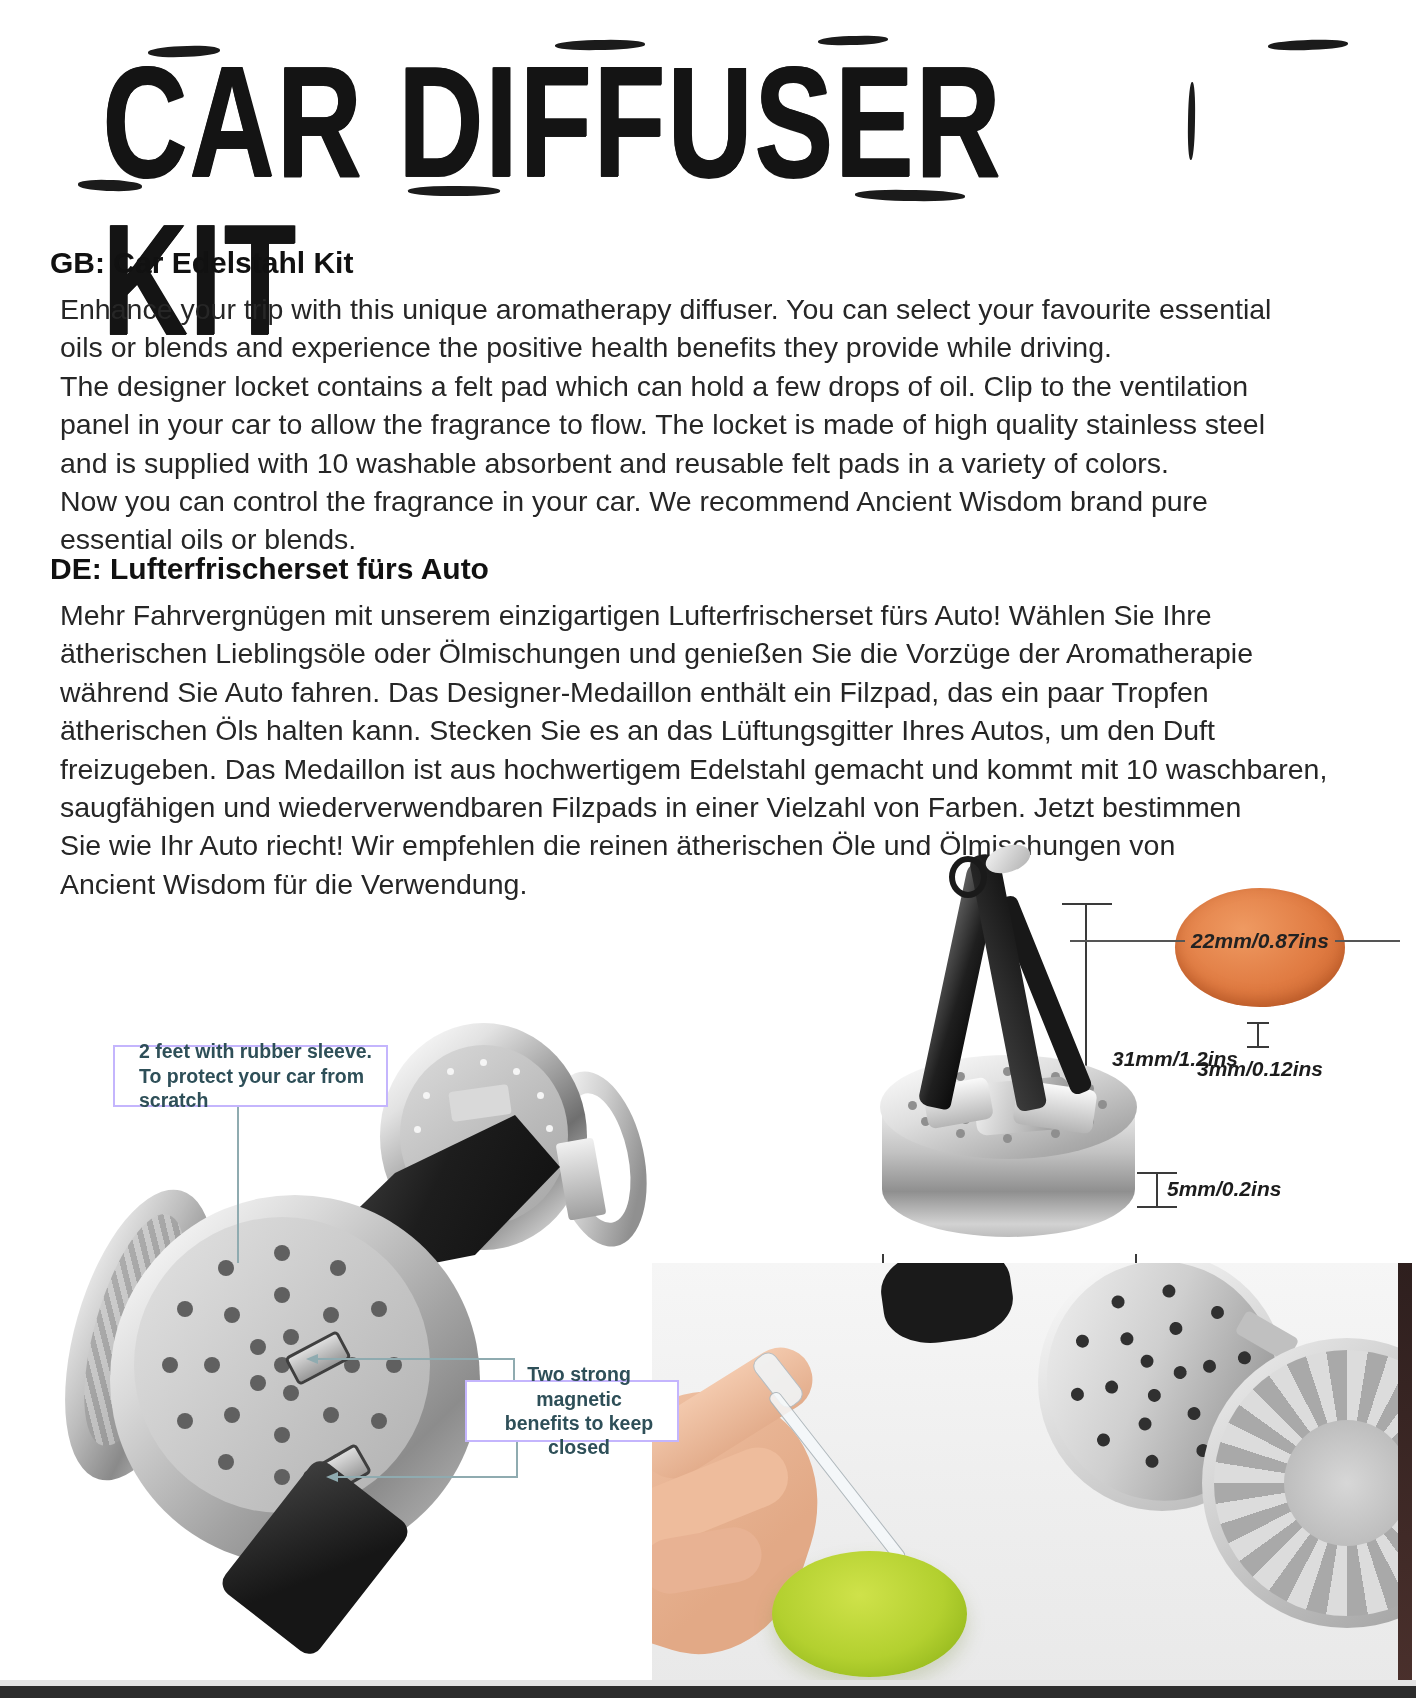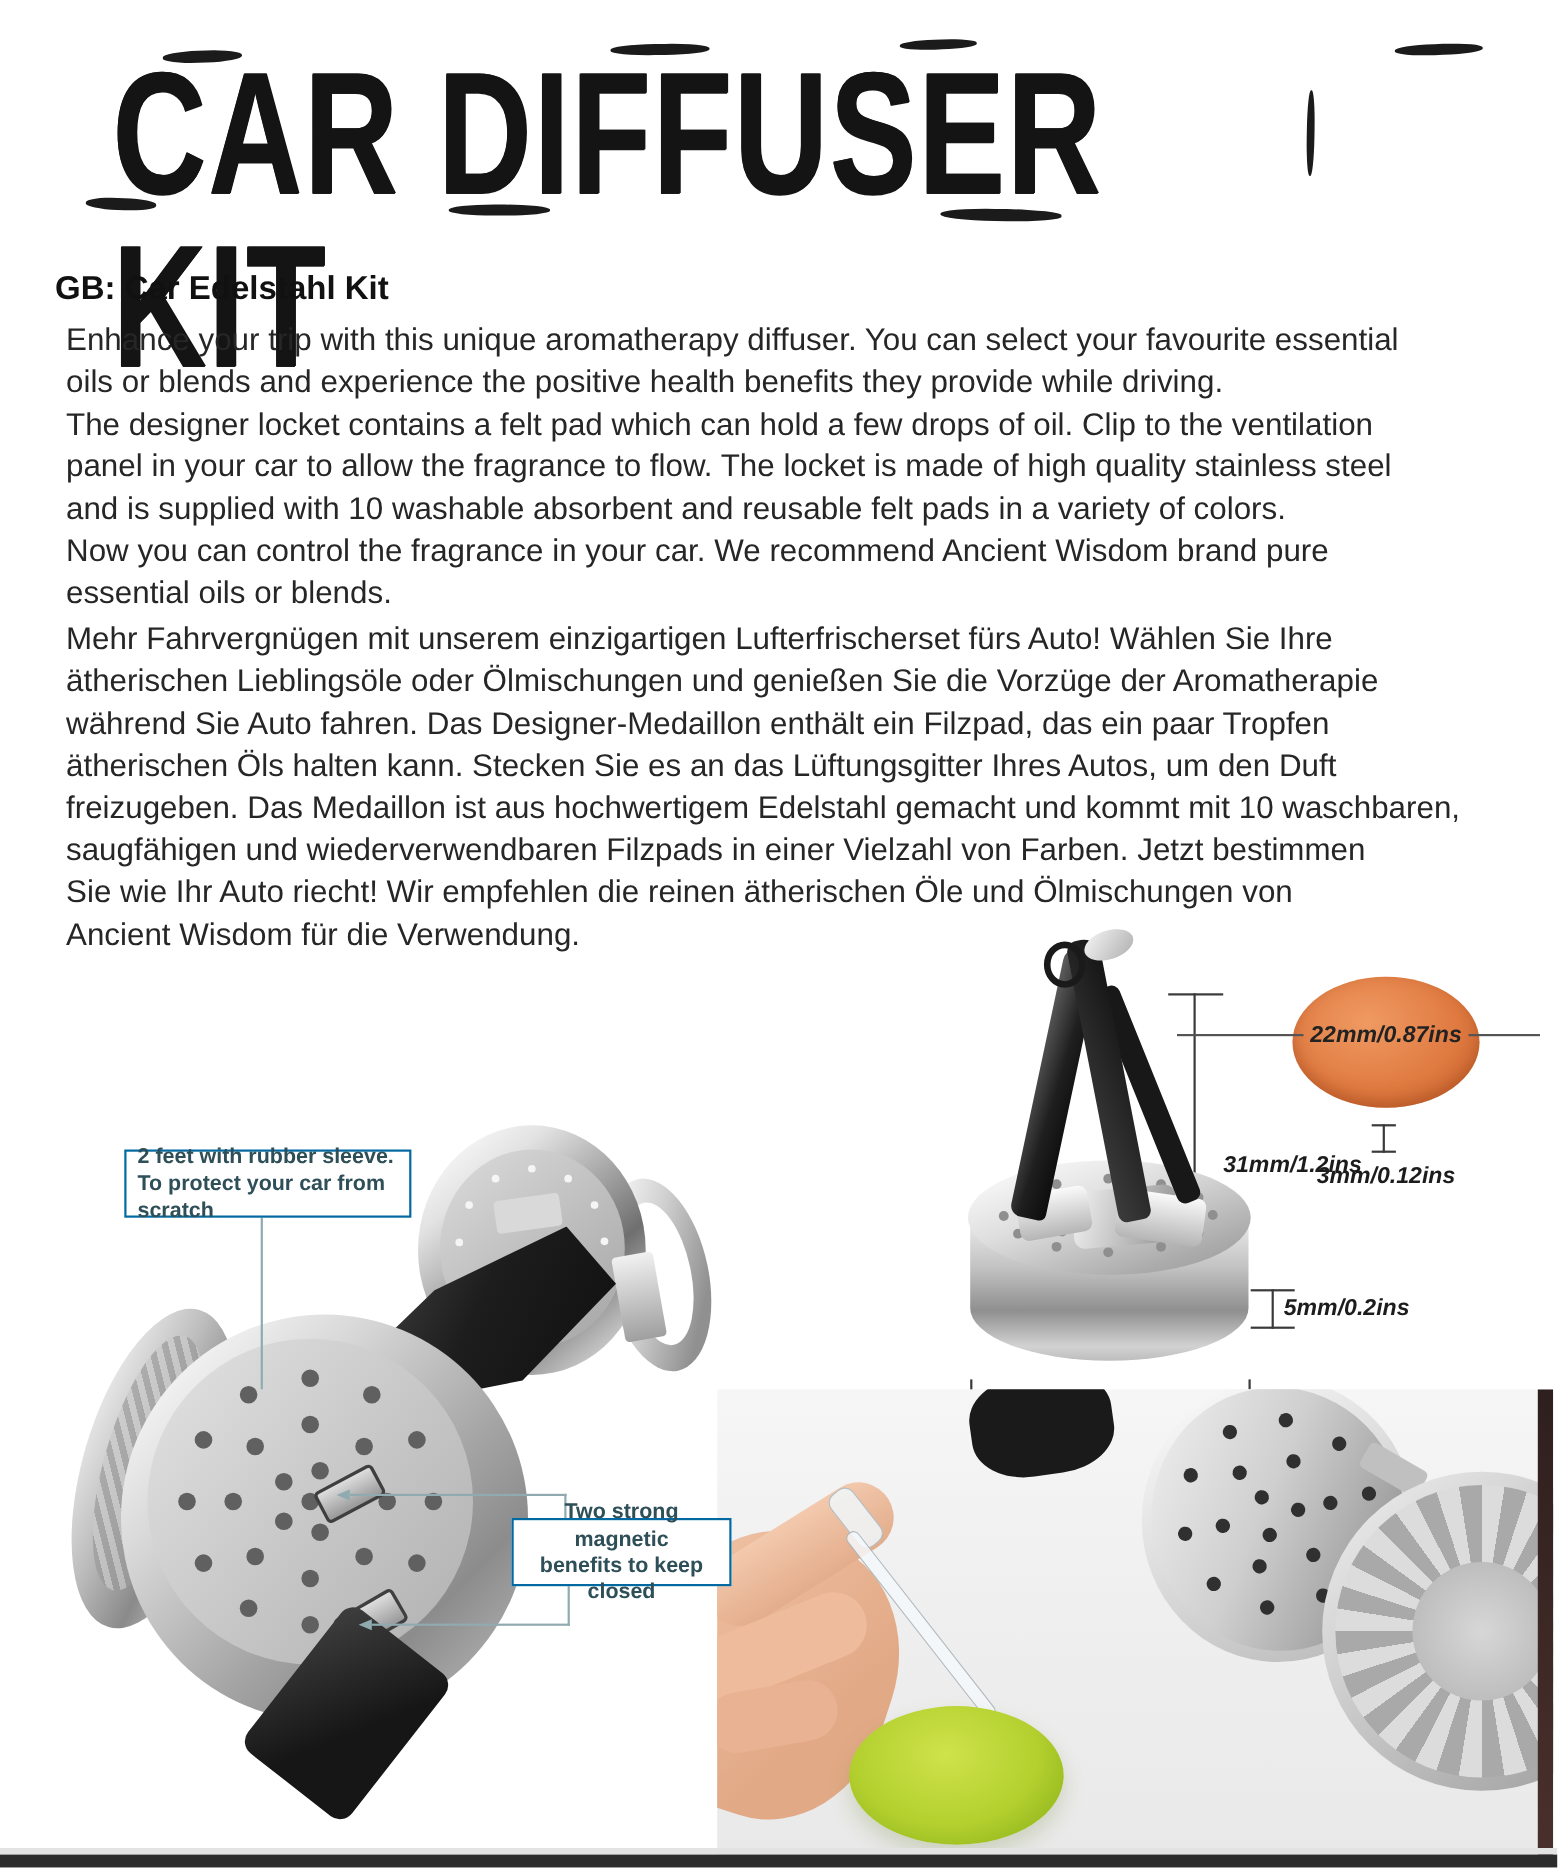--- a/index.html
+++ b/index.html
@@ -13,22 +13,22 @@
          letter-spacing:2px;transform:scaleX(0.75);transform-origin:left top;margin:0;
          text-shadow:1px 0 0 #141414, 0 1px 0 #1a1a1a;}
   .smudge{position:absolute;background:#1b1b1b;border-radius:45%;}
 
   
   .section{left:50px;width:1335px;}
   .section h2{margin:0 0 8px 0;font-size:30px;font-weight:700;color:#111;}
   .section p{margin:10px;font-size:28.5px;line-height:38.4px;color:#262626;}
 
   
-  .callout{border:2px solid #0369a1;background:#fff;color:#2e4f58;font-weight:700;
-           font-size:19.5px;line-height:1.25;z-index:6;display:flex;align-items:center;}
+  .callout{border:2px solid #c4b5fd;background:#fff;color:#2e4f58;font-weight:700;
+           font-size:19.5px;line-height:1.25;z-index:6;display:flex;align-items:center;padding-left:14px;}
   .callout .inner{padding:4px 10px;}
   .lead{background:#8fabb0;z-index:5;}
   .lead-arrow{width:0;height:0;border-top:5px solid transparent;border-bottom:5px solid transparent;
               border-right:12px solid #8fabb0;z-index:5;}
 
   
   .dim-line{background:#3a3a3a;}
   .dim-label{font-size:21px;font-weight:700;color:#1c1c1c;line-height:26px;font-style:italic;}
 
   
@@ -78,20 +78,21 @@
     <p class="pre">Enhance your trip with this unique aromatherapy diffuser. You can select your favourite essential
 oils or blends and experience the positive health benefits they provide while driving.
 The designer locket contains a felt pad which can hold a few drops of oil. Clip to the ventilation
 panel in your car to allow the fragrance to flow. The locket is made of high quality stainless steel
 and is supplied with 10 washable absorbent and reusable felt pads in a variety of colors.
 Now you can control the fragrance in your car. We recommend Ancient Wisdom brand pure
 essential oils or blends.</p>
   </section>
 
   <section class="abs section" style="top:552px;">
+    <h2>DE: Lufterfrischerset fürs Auto</h2>
     <p class="pre">Mehr Fahrvergnügen mit unserem einzigartigen Lufterfrischerset fürs Auto! Wählen Sie Ihre
 ätherischen Lieblingsöle oder Ölmischungen und genießen Sie die Vorzüge der Aromatherapie
 während Sie Auto fahren. Das Designer-Medaillon enthält ein Filzpad, das ein paar Tropfen
 ätherischen Öls halten kann. Stecken Sie es an das Lüftungsgitter Ihres Autos, um den Duft
 freizugeben. Das Medaillon ist aus hochwertigem Edelstahl gemacht und kommt mit 10 waschbaren,
 saugfähigen und wiederverwendbaren Filzpads in einer Vielzahl von Farben. Jetzt bestimmen
 Sie wie Ihr Auto riecht! Wir empfehlen die reinen ätherischen Öle und Ölmischungen von
 Ancient Wisdom für die Verwendung.</p>
   </section>
 

